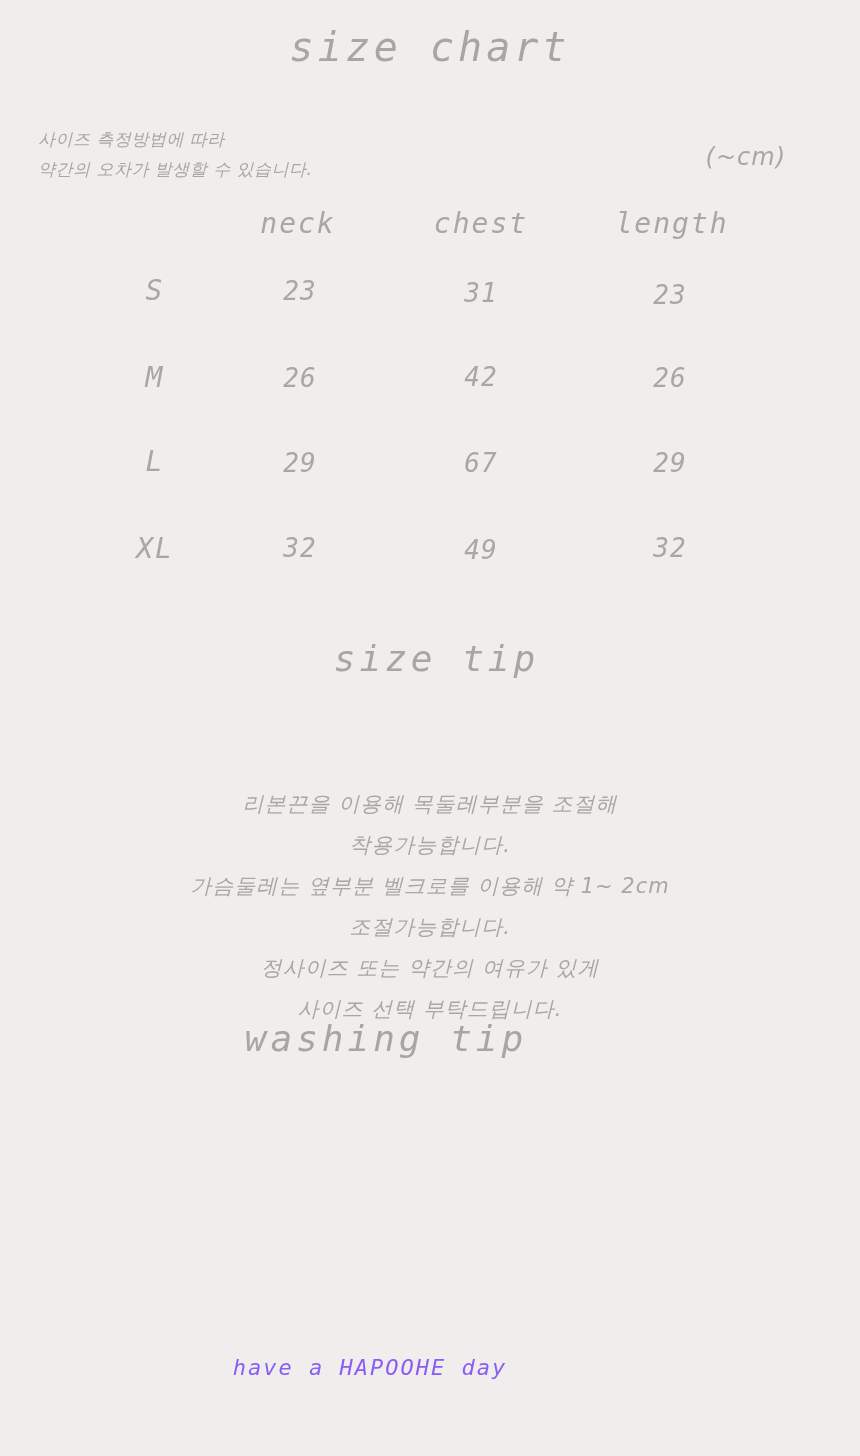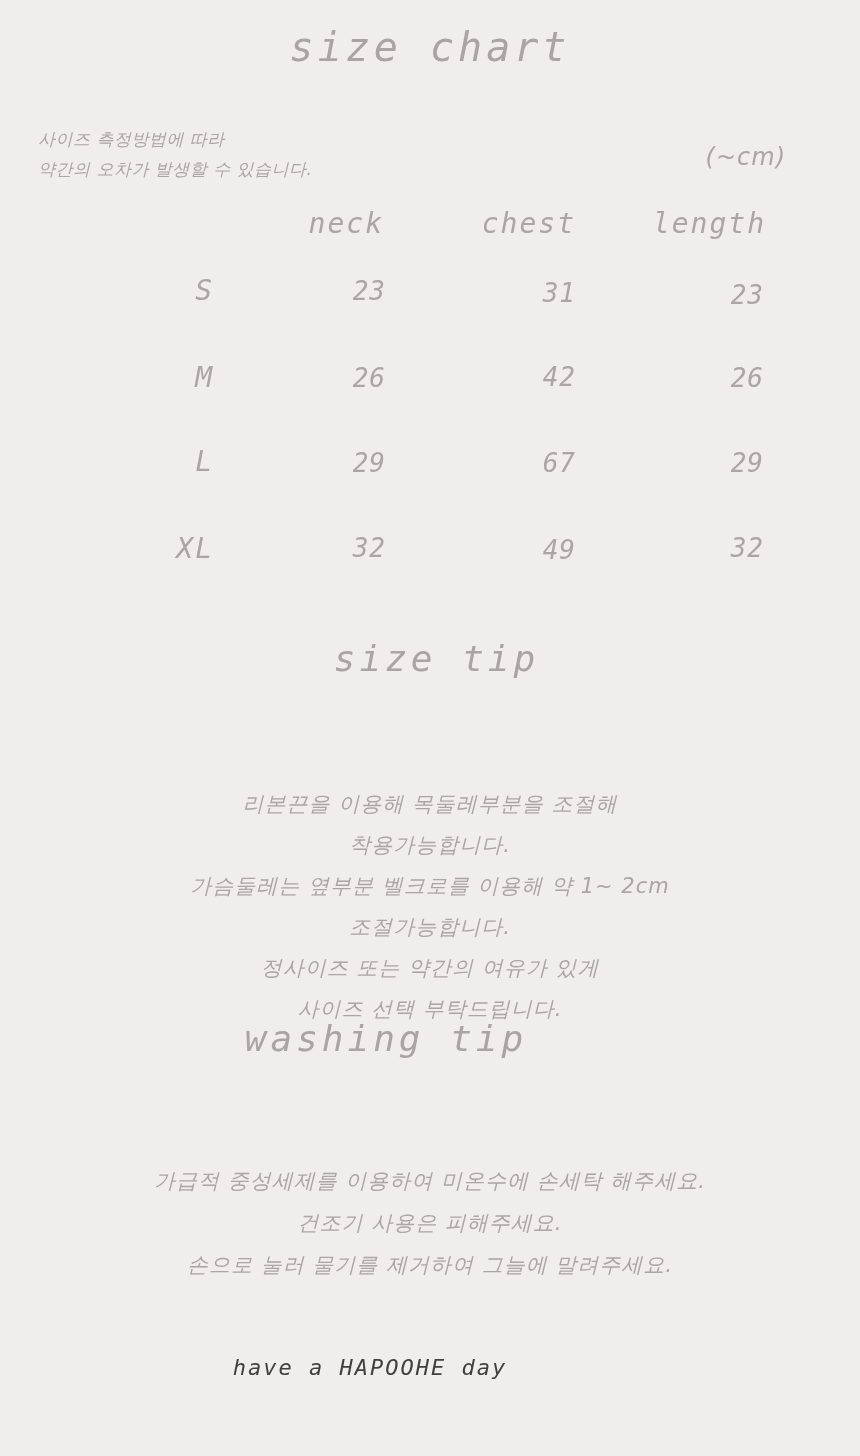--- a/index.html
+++ b/index.html
@@ -66,21 +66,21 @@
     position: absolute;
     top: 196px;
     left: 96px;
     width: 668px;
     border-collapse: collapse;
   }
   .chart th, .chart td {
     font-family: "DejaVu Sans Mono", monospace;
     font-weight: 400;
     color: #a9a6a4;
-    text-align: right;
+    text-align: center;
     padding: 0;
   }
   .chart th {
     font-size: 28px;
     letter-spacing: 2px;
     height: 54px;
     vertical-align: middle;
   }
   .chart td {
     font-size: 26px;
@@ -139,21 +139,21 @@
   
   .footer {
     position: absolute;
     top: 1355px;
     left: 0;
     width: 740px;
     text-align: center;
     font-family: "DejaVu Sans Mono", monospace;
     font-size: 22px;
     letter-spacing: 2px;
-    color: #404040;
+    color: #8b5cf6;
   }
 </style>
 </head>
 <body>
 
 <div class="page">
 
   <div class="main-title" id="size-chart-title">size chart</div>
 
   <div class="note">
@@ -212,21 +212,16 @@
     <div>리본끈을 이용해 목둘레부분을 조절해</div>
     <div>착용가능합니다.</div>
     <div>가슴둘레는 옆부분 벨크로를 이용해 약 1~ 2cm</div>
     <div>조절가능합니다.</div>
     <div>정사이즈 또는 약간의 여유가 있게</div>
     <div>사이즈 선택 부탁드립니다.</div>
   </div>
 
   <div class="main-title" id="washing-tip-title">washing tip</div>
 
-  <div class="para" id="washing-tip-body">
-    <div>가급적 중성세제를 이용하여 미온수에 손세탁 해주세요.</div>
-    <div>건조기 사용은 피해주세요.</div>
-    <div>손으로 눌러 물기를 제거하여 그늘에 말려주세요.</div>
-  </div>
 
   <div class="footer">have a HAPOOHE day</div>
 
 </div>
 
 </body></html>

